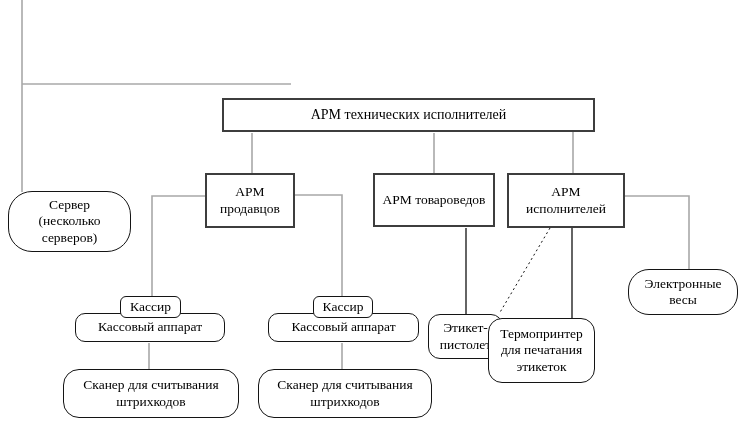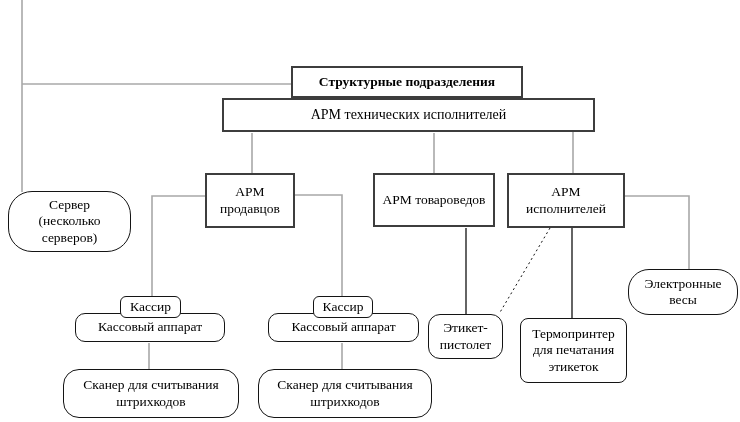--- a/index.html
+++ b/index.html
@@ -50,23 +50,20 @@
       <line x1="342" y1="343" x2="342" y2="370"></line>
       <polyline points="625,196 689,196 689,281"></polyline>
     </g>
     <g fill="none" stroke-width="1.3" stroke="#111111">
       <line x1="466" y1="228" x2="466" y2="315"></line>
       <line x1="572" y1="228" x2="572" y2="319"></line>
       <line x1="550" y1="228" x2="499" y2="314" stroke-dasharray="2,3" stroke-width="1"></line>
     </g>
   </svg>
 
-  <div class="node rect bold" style="left:291px; top:66px; width:232px; height:32px;">
-    <span>Структурные подразделения</span>
-  </div>
 
   <div class="node rect" style="left:222px; top:98px; width:373px; height:34px; font-size:14px;">
     <span>АРМ технических исполнителей</span>
   </div>
 
   <div class="node rect" style="left:205px; top:173px; width:90px; height:55px; padding:16px 4px;">
     <span>АРМ продавцов</span>
   </div>
 
   <div class="node rect" style="left:373px; top:173px; width:122px; height:54px; padding:0 4px;">
@@ -102,21 +99,21 @@
   </div>
 
   <div class="node round" style="left:258px; top:369px; width:174px; height:49px; border-radius:16px; padding:0 4px;">
     <span>Сканер для считывания штрихкодов</span>
   </div>
 
   <div class="node round" style="left:428px; top:314px; width:75px; height:45px; border-radius:12px; padding:0 4px;">
     <span>Этикет-пистолет</span>
   </div>
 
-  <div class="node round" style="left:520px; top:318px; width:107px; height:65px; border-radius:8px; padding:8px 4px;">
+  <div class="node round" style="left:488px; top:318px; width:107px; height:65px; border-radius:14px; padding:8px 4px;">
     <span>Термопринтер для печатания этикеток</span>
   </div>
 
   <div class="node round" style="left:628px; top:269px; width:110px; height:46px; border-radius:21px; padding:14px 4px;">
     <span>Электронные весы</span>
   </div>
 
 </div>
 
 </body></html>

